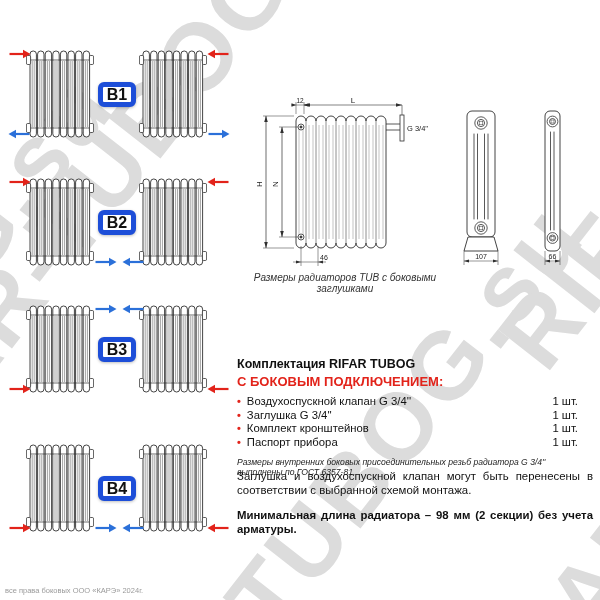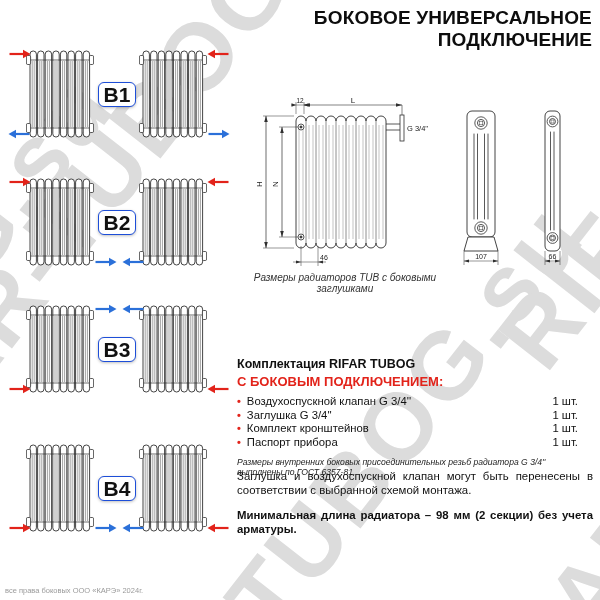--- a/index.html
+++ b/index.html
@@ -8,22 +8,22 @@
   .page{position:relative;width:600px;height:600px;background:#fff;overflow:hidden}
   .wm{position:absolute;z-index:0;font-weight:bold;font-size:96px;letter-spacing:3px;
       color:#dcdcdc;white-space:nowrap;transform:rotate(-52deg);transform-origin:0 50%}
   .layer{position:absolute;z-index:1}
   .title{top:7px;right:8px;width:320px;text-align:right;font-weight:bold;font-size:19px;
          line-height:22px;color:#0d0d0d;letter-spacing:.2px}
   #schemes{left:0;top:0;width:240px;height:600px}
   .scheme-row{position:absolute;left:0;width:240px;height:92px}
   .radiator{position:absolute;top:0;width:68px;height:92px}
   .badge{position:absolute;left:98px;top:34px;width:38px;height:25px;background:#fff;
-         border:1px solid #1d4ed8;border-radius:6px;box-shadow:0 1px 3px rgba(0,0,0,.25);
-         display:flex;align-items:center;justify-content:center;font-weight:bold;font-size:21px;color:#111}
+         border:5px solid #1d4ed8;border-radius:6px;box-shadow:0 1px 3px rgba(0,0,0,.25);
+         display:flex;align-items:center;justify-content:center;font-weight:bold;font-size:16px;color:#111}
   .arrow{position:absolute;width:23px;height:12px}
   .fv{left:250px;top:96px}
   .sv{left:455px;top:107px}
   svg text{font-family:"Liberation Sans",sans-serif;fill:#222}
   .caption{left:247px;top:272px;width:196px;text-align:center;font-style:italic;
            font-size:10px;color:#333}
   .equipment{left:237px;top:357px;width:341px}
   .equip-h1{font-size:12.5px;font-weight:bold;color:#111;line-height:14px;margin-bottom:3px}
   .equip-h2{font-size:13px;font-weight:bold;line-height:15px;margin-bottom:6px}
   .equip-row{display:flex;align-items:baseline;font-size:11.3px;line-height:12px;margin-bottom:1.5px}
@@ -40,24 +40,20 @@
 <body>
 
 <div class="page">
 
   <div class="wm" style="left:-430px;top:700px">RIFAR-TUBOG.su</div>
   <div class="wm" style="left:-160px;top:460px">RIFAR-TUBOG.su</div>
   <div class="wm" style="left:40px;top:830px">RIFAR-TUBOG.su</div>
   <div class="wm" style="left:470px;top:690px">RIFAR-TUBOG.su</div>
   <div class="wm" style="left:520px;top:300px">RIFAR-TUBOG.su</div>
 
-  <div class="layer title">
-    <div>БОКОВОЕ УНИВЕРСАЛЬНОЕ</div>
-    <div>ПОДКЛЮЧЕНИЕ</div>
-  </div>
 
   <div class="layer" id="schemes">
       <div class="scheme-row" style="top: 48px;">
         <div class="radiator" style="left: 26px;"><svg width="68" height="92" viewBox="-1 0 68 92">
             <rect x="3" y="3" width="6.4" height="86" rx="3.1" fill="#fff" stroke="#2f2f2f" stroke-width="0.9"></rect>
             <line x1="5.2" y1="13" x2="5.2" y2="79" stroke="#2f2f2f" stroke-width="0.45"></line>
             <line x1="7.2" y1="13" x2="7.2" y2="79" stroke="#2f2f2f" stroke-width="0.45"></line>
             <rect x="10.6" y="3" width="6.4" height="86" rx="3.1" fill="#fff" stroke="#2f2f2f" stroke-width="0.9"></rect>
             <line x1="12.8" y1="13" x2="12.8" y2="79" stroke="#2f2f2f" stroke-width="0.45"></line>
             <line x1="14.8" y1="13" x2="14.8" y2="79" stroke="#2f2f2f" stroke-width="0.45"></line>

